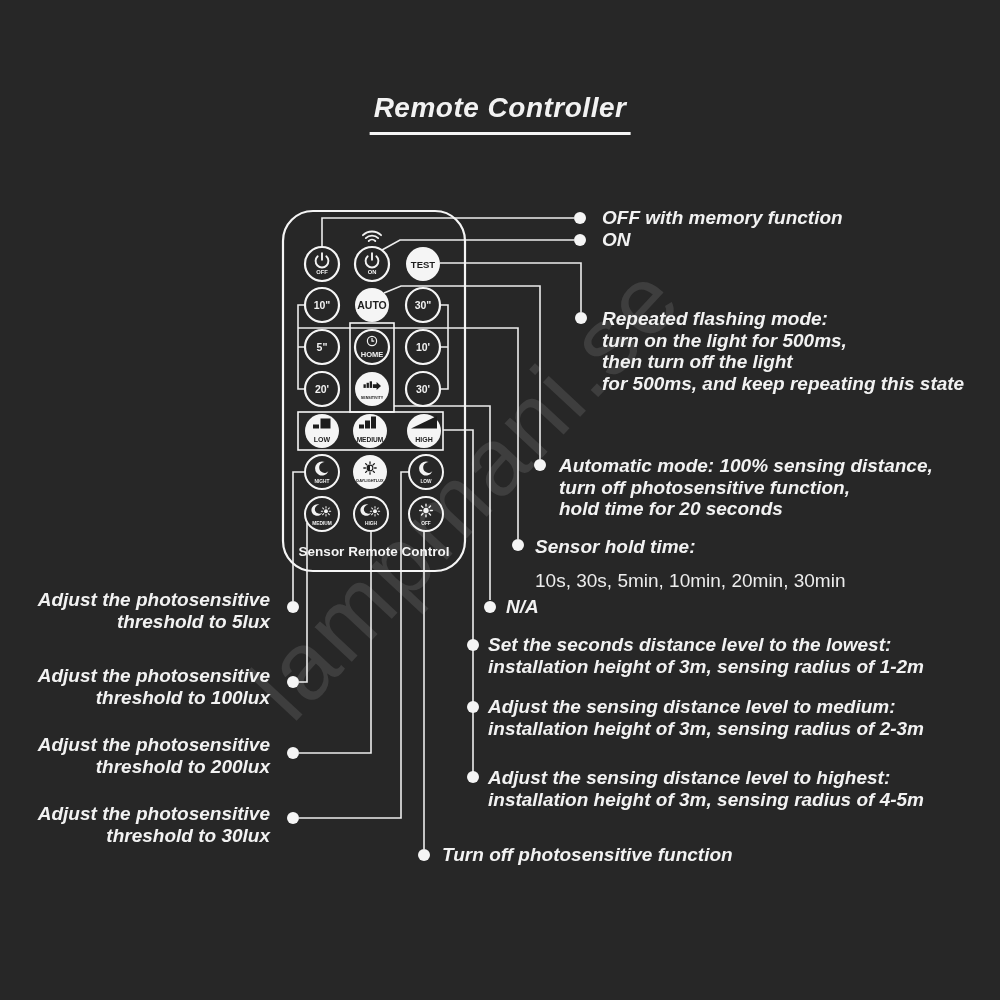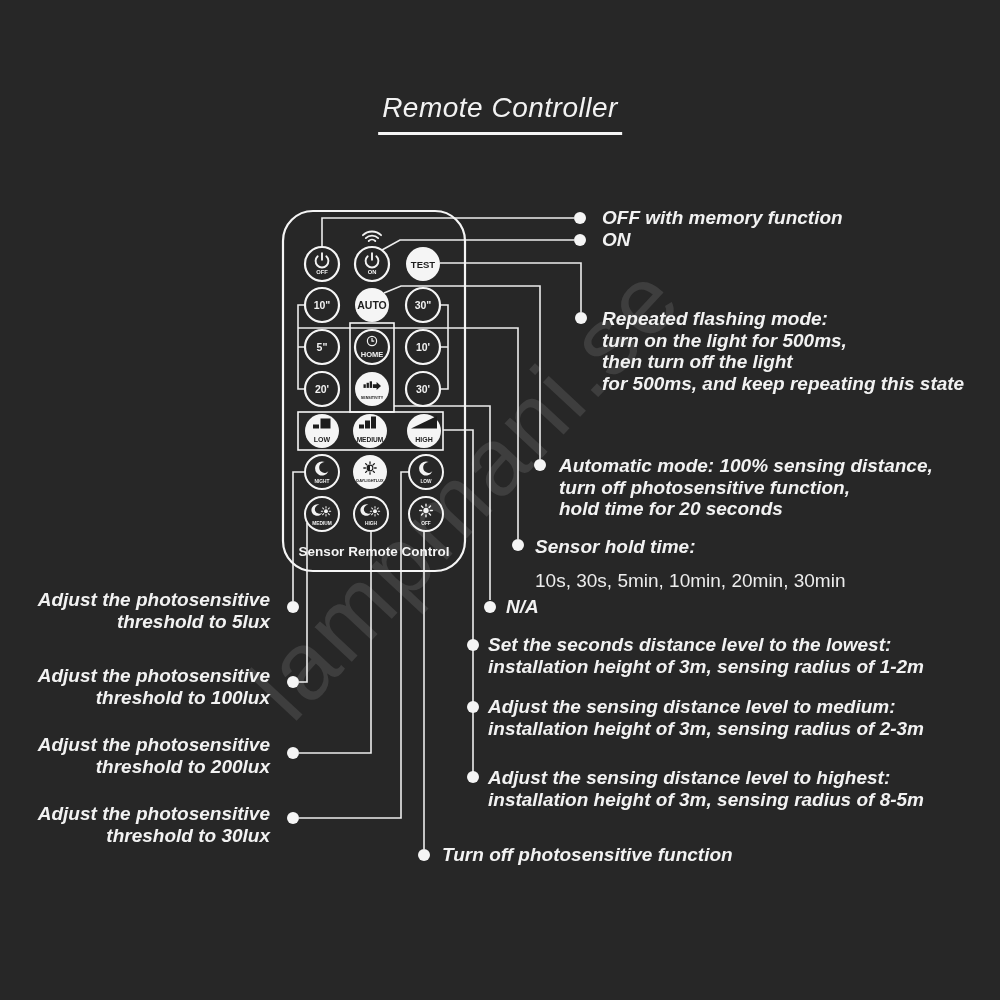--- a/index.html
+++ b/index.html
@@ -5,21 +5,21 @@
   html,body{margin:0;padding:0;}
   body{
     width:1000px;height:1000px;position:relative;overflow:hidden;
     background:#272727;
     font-family:"Liberation Sans",sans-serif;
     color:#f2f2f2;
   }
   .stage{position:absolute;inset:0;}
   .page-title{
     position:absolute;left:50%;top:92px;transform:translateX(-50%);
-    font-style:italic;font-weight:normal;font-size:28px;letter-spacing:.5px;
+    font-style:italic;font-weight:bold;font-size:28px;letter-spacing:.5px;
     border-bottom:3px solid #f5f5f5;padding:0 4px 8px 4px;white-space:nowrap;
   }
   .watermark{
     position:absolute;left:268px;top:648px;
     transform:rotate(-47deg);transform-origin:0 50%;
     font-size:96px;letter-spacing:3px;white-space:nowrap;
     color:rgba(255,255,255,0.11);pointer-events:none;
   }
   svg.diagram{position:absolute;left:0;top:0;}
   .ann{
@@ -259,21 +259,21 @@
   <div class="ann" style="left:488px;top:634px">
     <span class="ln">Set the seconds distance level to the lowest:</span>
     <span class="ln">installation height of 3m, sensing radius of 1-2m</span>
   </div>
   <div class="ann" style="left:488px;top:696px">
     <span class="ln">Adjust the sensing distance level to medium:</span>
     <span class="ln">installation height of 3m, sensing radius of 2-3m</span>
   </div>
   <div class="ann" style="left:488px;top:767px">
     <span class="ln">Adjust the sensing distance level to highest:</span>
-    <span class="ln">installation height of 3m, sensing radius of 8-5m</span>
+    <span class="ln">installation height of 3m, sensing radius of 4-5m</span>
   </div>
   <div class="ann" style="left:442px;top:844px">
     <span class="ln">Turn off photosensitive function</span>
   </div>
 
   <div class="ann ra" style="right:730px;top:589px">
     <span class="ln">Adjust the photosensitive</span>
     <span class="ln">threshold to 5lux</span>
   </div>
   <div class="ann ra" style="right:730px;top:665px">

